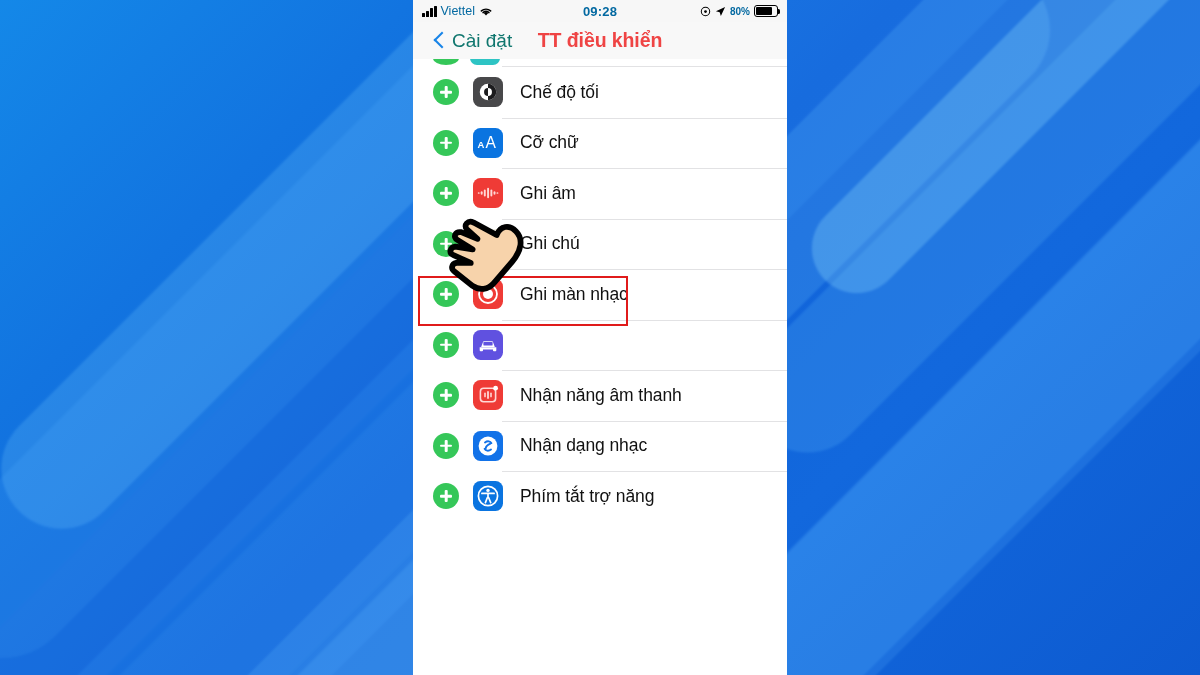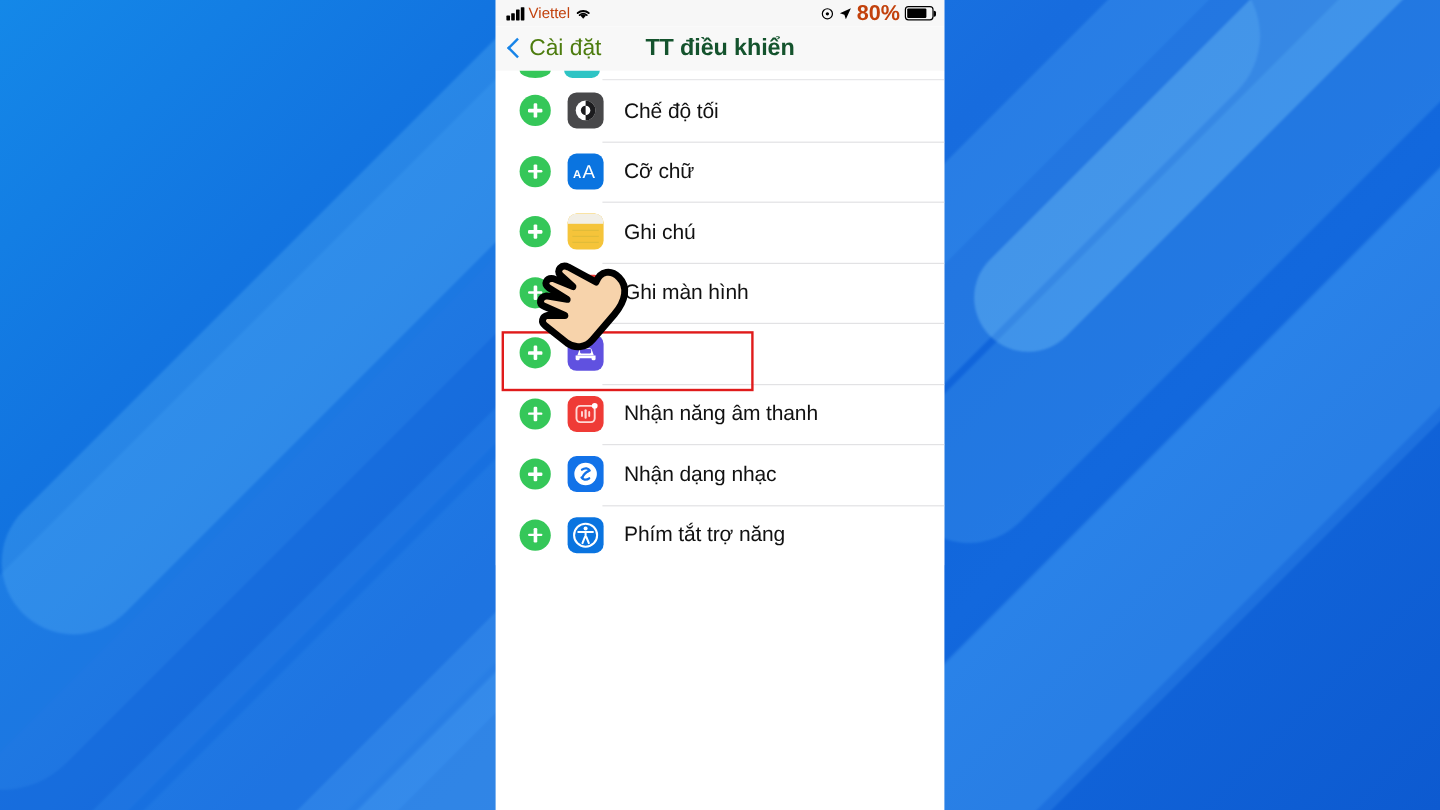--- a/index.html
+++ b/index.html
@@ -41,39 +41,39 @@
     overflow: hidden;
   }
   #statusbar {
     position: relative;
     height: 22px;
     background: #f7f7f7;
     display: flex;
     align-items: center;
     padding: 0 9px;
     font-size: 12.5px;
-    color: #c2410c;
+    color: #0369a1;
     font-weight: 600;
   }
   .sb-left { display: flex; align-items: center; gap: 4px; }
   .sb-center {
     position: absolute;
     left: 0; right: 0;
     text-align: center;
     font-size: 13px;
     font-weight: 600;
     letter-spacing: .2px;
     pointer-events: none;
   }
   .sb-right {
     margin-left: auto;
     display: flex;
     align-items: center;
     gap: 4px;
-    font-size: 18px;
+    font-size: 10px;
     font-weight: 600;
     z-index: 2;
   }
   .sig-bars { display: inline-flex; align-items: flex-end; gap: 1.5px; height: 11px; }
   .sig-bars i { display: block; width: 2.5px; background: #000; border-radius: .5px; }
   .sig-bars i:nth-child(1){height:4px}
   .sig-bars i:nth-child(2){height:6px}
   .sig-bars i:nth-child(3){height:8.5px}
   .sig-bars i:nth-child(4){height:11px}
   .carrier { font-size: 12.5px; font-weight: 500; }
@@ -100,41 +100,41 @@
     position: relative;
     height: 37px;
     background: #f8f8f8;
     display: flex;
     align-items: center;
   }
   #backlink {
     display: flex;
     align-items: center;
     gap: 3px;
-    color: #4d7c0f;
+    color: #0f766e;
     font-size: 19px;
-    padding-left: 12px;
+    padding-left: 23px;
     white-space: nowrap;
   }
   .chev {
     display: inline-block;
     width: 10px; height: 10px;
     border-left: 2.6px solid #1784e8;
     border-bottom: 2.6px solid #1784e8;
     transform: rotate(45deg);
     margin-right: 1px;
     margin-bottom: 1px;
   }
   #navtitle {
     position: absolute;
     left: 0; right: 0;
     text-align: center;
     font-size: 19.5px;
     font-weight: 700;
-    color: #14532d;
+    color: #ef4444;
     pointer-events: none;
     letter-spacing: -.1px;
   }
 
   
   #list {
     position: relative;
     background: #fff;
   }
   .row {
@@ -273,20 +273,21 @@
           </span>
         <span class="carrier">Viettel</span>
         <span style="display:inline-flex;">
           <svg width="14" height="11" viewBox="0 0 14 11">
             <path d="M7 9.6 L9.3 6.9 A3.6 3.6 0 0 0 4.7 6.9 Z" fill="#000"></path>
             <path d="M2.4 4.9 A7 7 0 0 1 11.6 4.9" stroke="#000" stroke-width="1.6" fill="none" stroke-linecap="round"></path>
             <path d="M4 6.6 A4.7 4.7 0 0 1 10 6.6" stroke="#000" stroke-width="1.5" fill="none" stroke-linecap="round"></path>
           </svg>
         </span>
       </div>
+      <div class="sb-center">09:28</div>
       <div class="sb-right">
         <span style="display:inline-flex;">
           <svg width="11" height="11" viewBox="0 0 12 12">
             <circle cx="6" cy="6" r="4.6" stroke="#000" stroke-width="1.1" fill="none"></circle>
             <circle cx="6" cy="6" r="1.5" fill="#000"></circle>
           </svg>
         </span>
         <span style="display:inline-flex;">
           <svg width="11" height="11" viewBox="0 0 12 12">
             <path d="M11 1 L1 5.6 L5.1 6.9 L6.4 11 Z" fill="#000"></path>
@@ -332,20 +333,37 @@
         <div class="plus"></div>
         <div class="appicon" style="background:#0a74e0">
           <svg width="26" height="20" viewBox="0 0 30 22">
             <text x="3" y="17" font-family="Liberation Sans, sans-serif" font-size="11" font-weight="700" fill="#fff">A</text>
             <text x="12" y="17" font-family="Liberation Sans, sans-serif" font-size="18" font-weight="400" fill="#fff">A</text>
           </svg>
         </div>
         <div class="rowlabel">Cỡ chữ</div>
       </div>
 
+      <div class="row">
+        <div class="plus"></div>
+        <div class="appicon" style="background:#ef3b36">
+          <svg width="26" height="20" viewBox="0 0 30 22">
+            <g fill="#ffd9d6">
+              <rect x="14" y="5" width="2.2" height="12" rx="1.1"></rect>
+              <rect x="10.2" y="7" width="2.2" height="8" rx="1.1"></rect>
+              <rect x="17.8" y="7" width="2.2" height="8" rx="1.1"></rect>
+              <rect x="6.6" y="9" width="2.2" height="4" rx="1.1"></rect>
+              <rect x="21.4" y="9" width="2.2" height="4" rx="1.1"></rect>
+              <rect x="3.2" y="10" width="2.2" height="2" rx="1"></rect>
+              <rect x="24.8" y="10" width="2.2" height="2" rx="1"></rect>
+            </g>
+          </svg>
+        </div>
+        <div class="rowlabel">Ghi âm</div>
+      </div>
 
       <div class="row">
         <div class="plus"></div>
         <div class="appicon" style="background:#f5c43a">
           <svg width="30" height="30" viewBox="0 0 30 30">
             <rect x="0" y="0" width="30" height="8.5" fill="#f2efe6"></rect>
             <g stroke="#d9b93a" stroke-width="1" opacity=".7">
               <line x1="4" y1="14" x2="26" y2="14"></line>
               <line x1="4" y1="19" x2="26" y2="19"></line>
               <line x1="4" y1="24" x2="26" y2="24"></line>
@@ -356,21 +374,21 @@
       </div>
 
       <div class="row">
         <div class="plus"></div>
         <div class="appicon" style="background:#ef3b36">
           <svg width="24" height="24" viewBox="0 0 24 24">
             <circle cx="12" cy="12" r="9" stroke="#fff" stroke-width="1.8" fill="none"></circle>
             <circle cx="12" cy="12" r="5" fill="#fff"></circle>
           </svg>
         </div>
-        <div class="rowlabel">Ghi màn hình</div>
+        <div class="rowlabel">Ghi màn nhạc</div>
       </div>
 
       <div class="row">
         <div class="plus"></div>
         <div class="appicon" style="background:#6051e0">
           <svg width="24" height="24" viewBox="0 0 26 26">
             <path d="M4 15.5 h18 v3.2 a1 1 0 0 1 -1 1 h-1.6 a1 1 0 0 1 -1 -1 v-.8 h-10.8 v.8 a1 1 0 0 1 -1 1 h-1.6 a1 1 0 0 1 -1 -1 Z" fill="#fff"></path>
             <path d="M5.6 15.2 l1.9 -5.1 a2 2 0 0 1 1.9 -1.3 h7.2 a2 2 0 0 1 1.9 1.3 l1.9 5.1 Z" fill="#fff"></path>
             <rect x="8" y="9.6" width="10" height="4" rx="1" fill="#6051e0"></rect>
           </svg>

